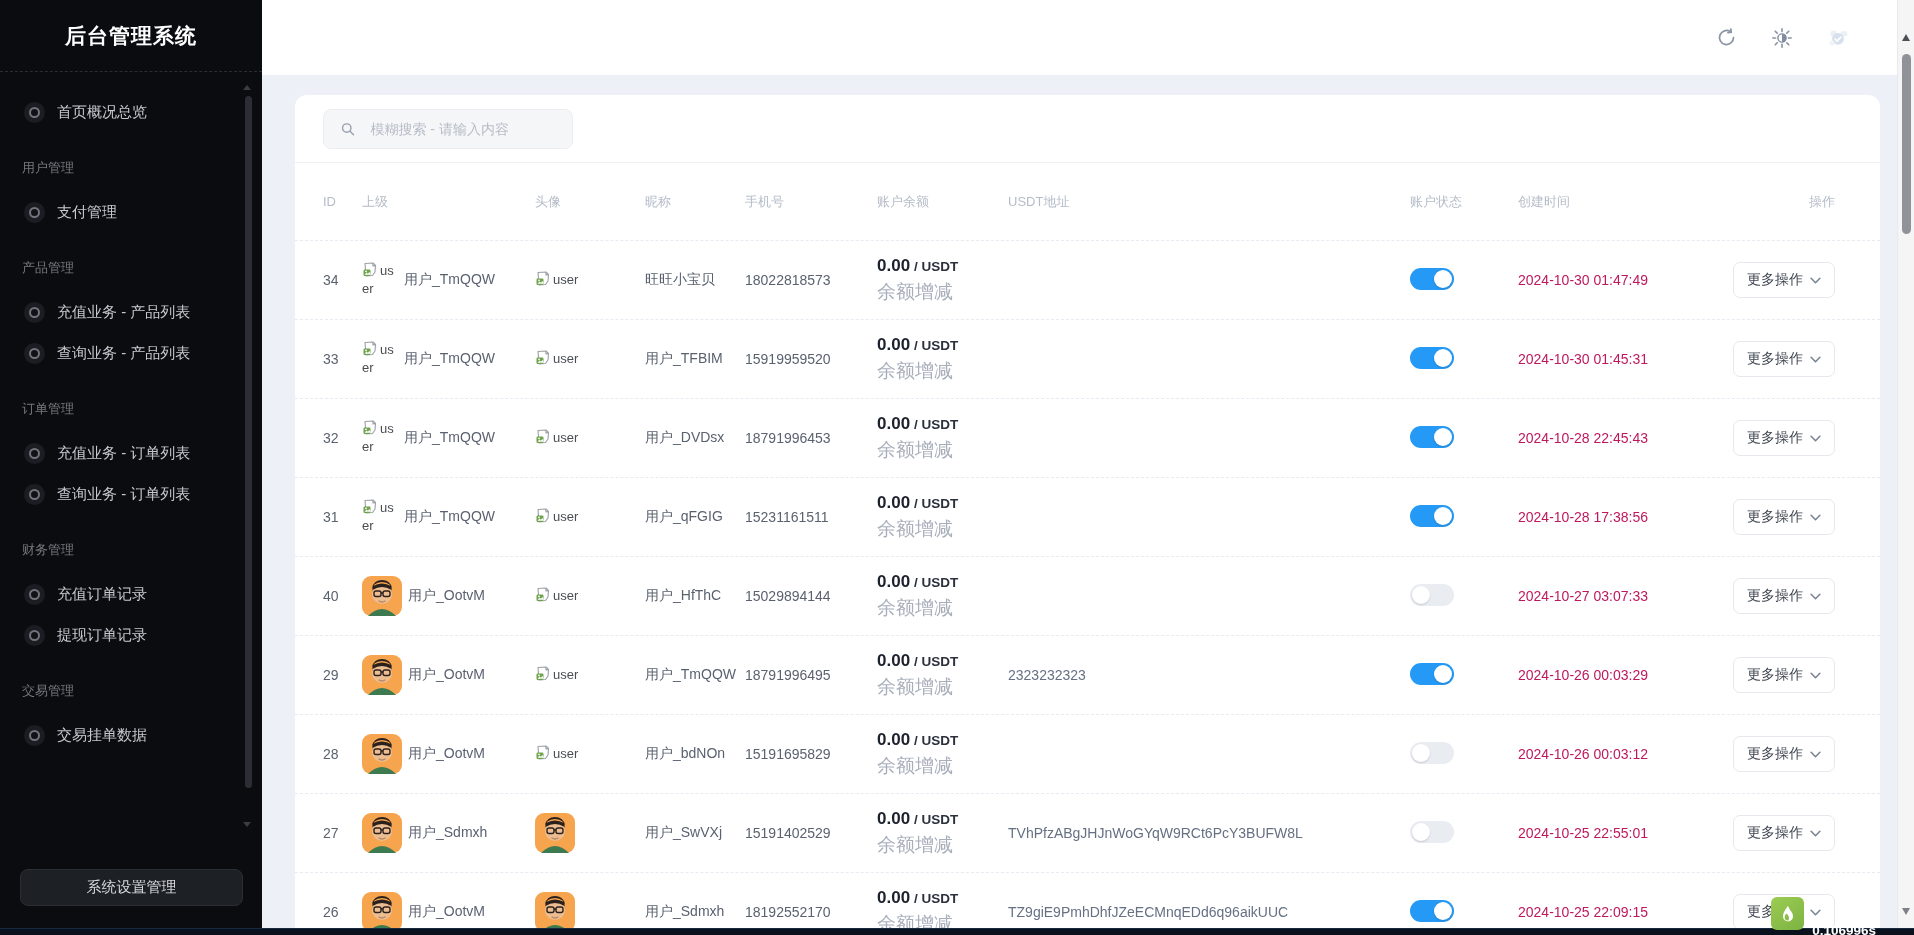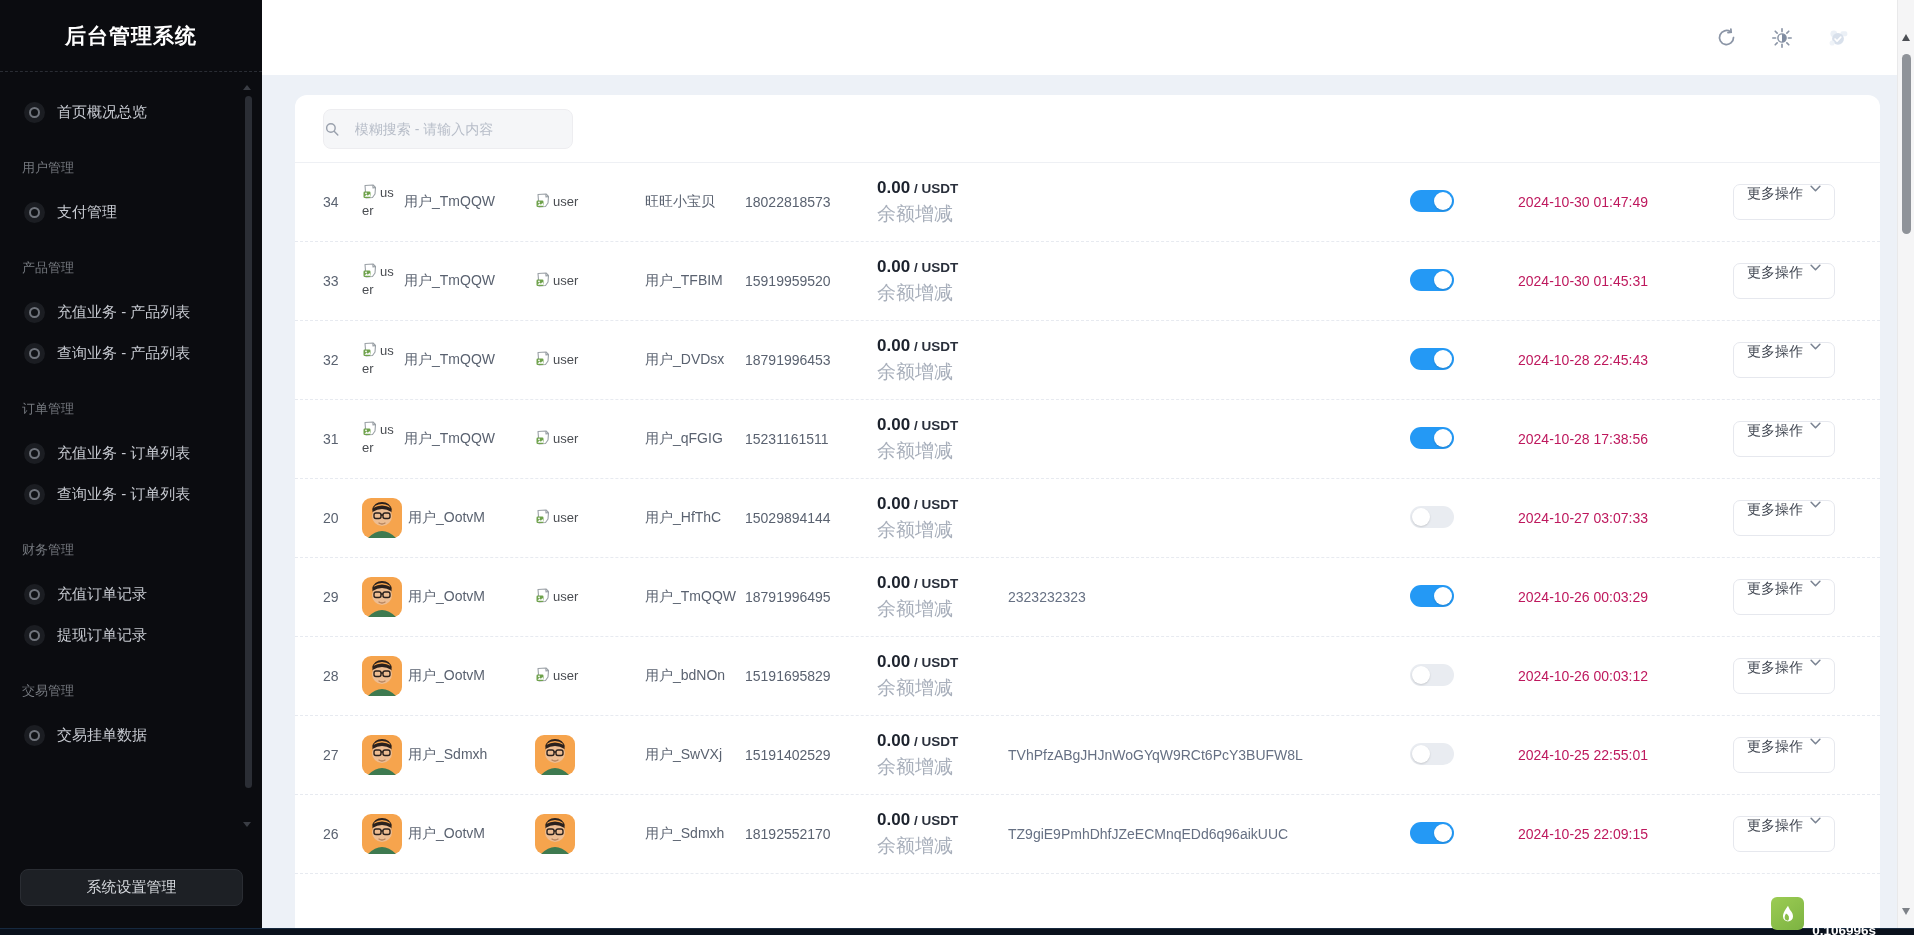--- a/index.html
+++ b/index.html
@@ -24,21 +24,21 @@
   .side-arrow.down { top:822px; border-top:5px solid #3a3d44; }
 
   
   .topbar { position:absolute; left:262px; top:0; right:17px; height:75px; background:#ffffff; display:flex; align-items:center; justify-content:flex-end; padding-right:48px; gap:34px; }
   .top-ic { width:22px; height:22px; cursor:pointer; display:flex; align-items:center; justify-content:center; }
 
   
   .main { position:absolute; left:262px; top:75px; right:17px; bottom:0; background:#edf1f7; }
   .card { position:absolute; left:33px; top:20px; width:1585px; height:900px; background:#ffffff; border-radius:12px 12px 0 0; overflow:hidden; }
   .search-row { height:68px; display:flex; align-items:center; padding-left:28px; border-bottom:1px solid #eef0f4; }
-  .search-box { width:250px; height:40px; background:#f5f6f8; border:1px solid #ededf0; border-radius:8px; display:flex; align-items:center; padding:0 0; gap:15px; }
+  .search-box { width:250px; height:40px; background:#f5f6f8; border:1px solid #ededf0; border-radius:8px; display:flex; align-items:center; padding:0 16px; gap:15px; }
   .search-box input { border:none; outline:none; background:transparent; font-size:14px; color:#333; width:100%; font-family:inherit; }
   .search-box input::placeholder { color:#b7bdc8; }
 
   .thead, .trow { display:grid; grid-template-columns:39px 173px 110px 100px 132px 131px 402px 108px 1fr auto; align-items:center; padding:0 45px 0 28px; }
   .thead { height:78px; color:#b5bcc8; font-size:13px; font-weight:500; border-bottom:1px dashed #e7eaf0; }
   .thead .c-op { text-align:right; }
   .trow { height:79px; border-bottom:1px dashed #e7eaf0; font-size:14px; color:#5a6270; }
   .c-id { font-weight:500; }
   .c-parent { display:flex; align-items:center; gap:6px; font-weight:500; }
   .c-nick, .c-phone { font-weight:500; }
@@ -53,21 +53,21 @@
   .broken-box { width:36px; font-size:13px; line-height:1.35; color:#4a4d52; word-break:break-all; flex:0 0 auto; }
   .broken-box svg { display:inline-block; vertical-align:-3px; margin-right:2px; }
 
   .toggle { width:44px; height:22px; border-radius:11px; position:relative; cursor:pointer; display:inline-block; }
   .toggle.on { background:var(--accent,#2499f5); }
   .toggle.off { background:#e9ecf1; }
   .toggle .knob { position:absolute; top:2px; width:18px; height:18px; border-radius:50%; background:#ffffff; box-shadow:0 1px 2px rgba(0,0,0,.15); }
   .toggle.on .knob { right:2px; }
   .toggle.off .knob { left:2px; }
 
-  .more-btn { display:inline-flex; align-items:flex-start; gap:7px; height:36px; padding:0 13px; background:#ffffff; border:1px solid #e6e8ee; border-radius:7px; font-size:14px; color:#3f4550; cursor:pointer; font-family:inherit; }
+  .more-btn { display:inline-flex; align-items:center; gap:7px; height:36px; padding:0 13px; background:#ffffff; border:1px solid #e6e8ee; border-radius:7px; font-size:14px; color:#3f4550; cursor:pointer; font-family:inherit; }
 
   
   .vscroll { position:fixed; right:0; top:0; width:17px; height:935px; background:#f5f5f6; border-left:1px solid #e9e9ea; z-index:30; }
   .vscroll .thumb { position:absolute; left:4px; top:54px; width:9px; height:180px; border-radius:5px; background:#8f9399; }
   .vs-arrow { position:absolute; left:4px; width:0; height:0; border-left:4.5px solid transparent; border-right:4.5px solid transparent; }
   .vs-arrow.up { top:34px; border-bottom:7px solid #4c4f54; }
   .vs-arrow.down { top:908px; border-top:7px solid #7d8187; }
 
   
   .bottom-strip { position:fixed; left:0; bottom:0; width:1914px; height:7px; background:#0a111c; border-top:1px solid #16293f; z-index:40; }
@@ -173,20 +173,32 @@
     <div class="search-row">
       <div class="search-box">
         <svg width="18" height="18" viewBox="0 0 24 24" fill="none" stroke="#9aa1ad" stroke-width="2.2" stroke-linecap="round">
           <circle cx="10.5" cy="10.5" r="6.5"></circle>
             <line x1="15.5" y1="15.5" x2="21" y2="21"></line>
         </svg>
         <input type="text" placeholder="模糊搜索 - 请输入内容" style="">
       </div>
     </div>
 
+    <div class="thead">
+      <span>ID</span>
+      <span>上级</span>
+      <span>头像</span>
+      <span>昵称</span>
+      <span>手机号</span>
+      <span>账户余额</span>
+      <span>USDT地址</span>
+      <span>账户状态</span>
+      <span>创建时间</span>
+      <span class="c-op">操作</span>
+    </div>
 
     <div id="tbody">
         <div class="trow">
     <span class="c-id">34</span>
     <span class="c-parent">
       <span class="broken-box"><svg width="16" height="16" viewBox="0 0 16 16">
                 <path d="M3 1.5 L11 1 L13.5 3.5 L13 10 L10.5 13.5 L4 14 Z" fill="#ffffff" stroke="#9aa0a6" stroke-width="1.1" stroke-linejoin="round"></path>
                 <path d="M10.8 1.2 L11 3.8 L13.6 3.6" fill="none" stroke="#9aa0a6" stroke-width="1.1"></path>
                 <rect x="1.5" y="7.5" width="7" height="6.5" rx="1.2" fill="#6fa24c"></rect>
                 <path d="M2.5 12.8l2-2.4 1.4 1.4 1.5-1.9 1.6 2.9z" fill="#ffffff"></path>
@@ -332,21 +344,21 @@
     <span class="c-op">
       <button class="more-btn">
         <span>更多操作</span>
         <svg width="11" height="7" viewBox="0 0 12 8" fill="none" stroke="#7a8392" stroke-width="1.8" stroke-linecap="round" stroke-linejoin="round">
                 <path d="M1 1.5l5 5 5-5"></path>
               </svg>
       </button>
     </span>
   </div>
         <div class="trow">
-    <span class="c-id">20</span>
+    <span class="c-id">40</span>
     <span class="c-parent">
       <svg class="avatar-svg" viewBox="0 0 40 40">
     <rect width="40" height="40" rx="9" fill="#f6a44d"></rect>
     <path d="M6 40 Q20 26 34 40 Z" fill="#3e7a50"></path>
     <circle cx="20" cy="18" r="10" fill="#edbd92"></circle>
     <path d="M10 16 Q10 6 20 6 Q30 6 30 16 L30 12 Q28 4 20 4 Q12 4 10 12 Z" fill="#2a211d"></path>
     <path d="M10.5 14 Q20 8 29.5 14 L29 10 Q20 5 11 10 Z" fill="#2a211d"></path>
     <rect x="12" y="15" width="7" height="5.5" rx="2" fill="none" stroke="#2a211d" stroke-width="1.4"></rect>
     <rect x="21" y="15" width="7" height="5.5" rx="2" fill="none" stroke="#2a211d" stroke-width="1.4"></rect>
     <line x1="19" y1="17" x2="21" y2="17" stroke="#2a211d" stroke-width="1.4"></line>

